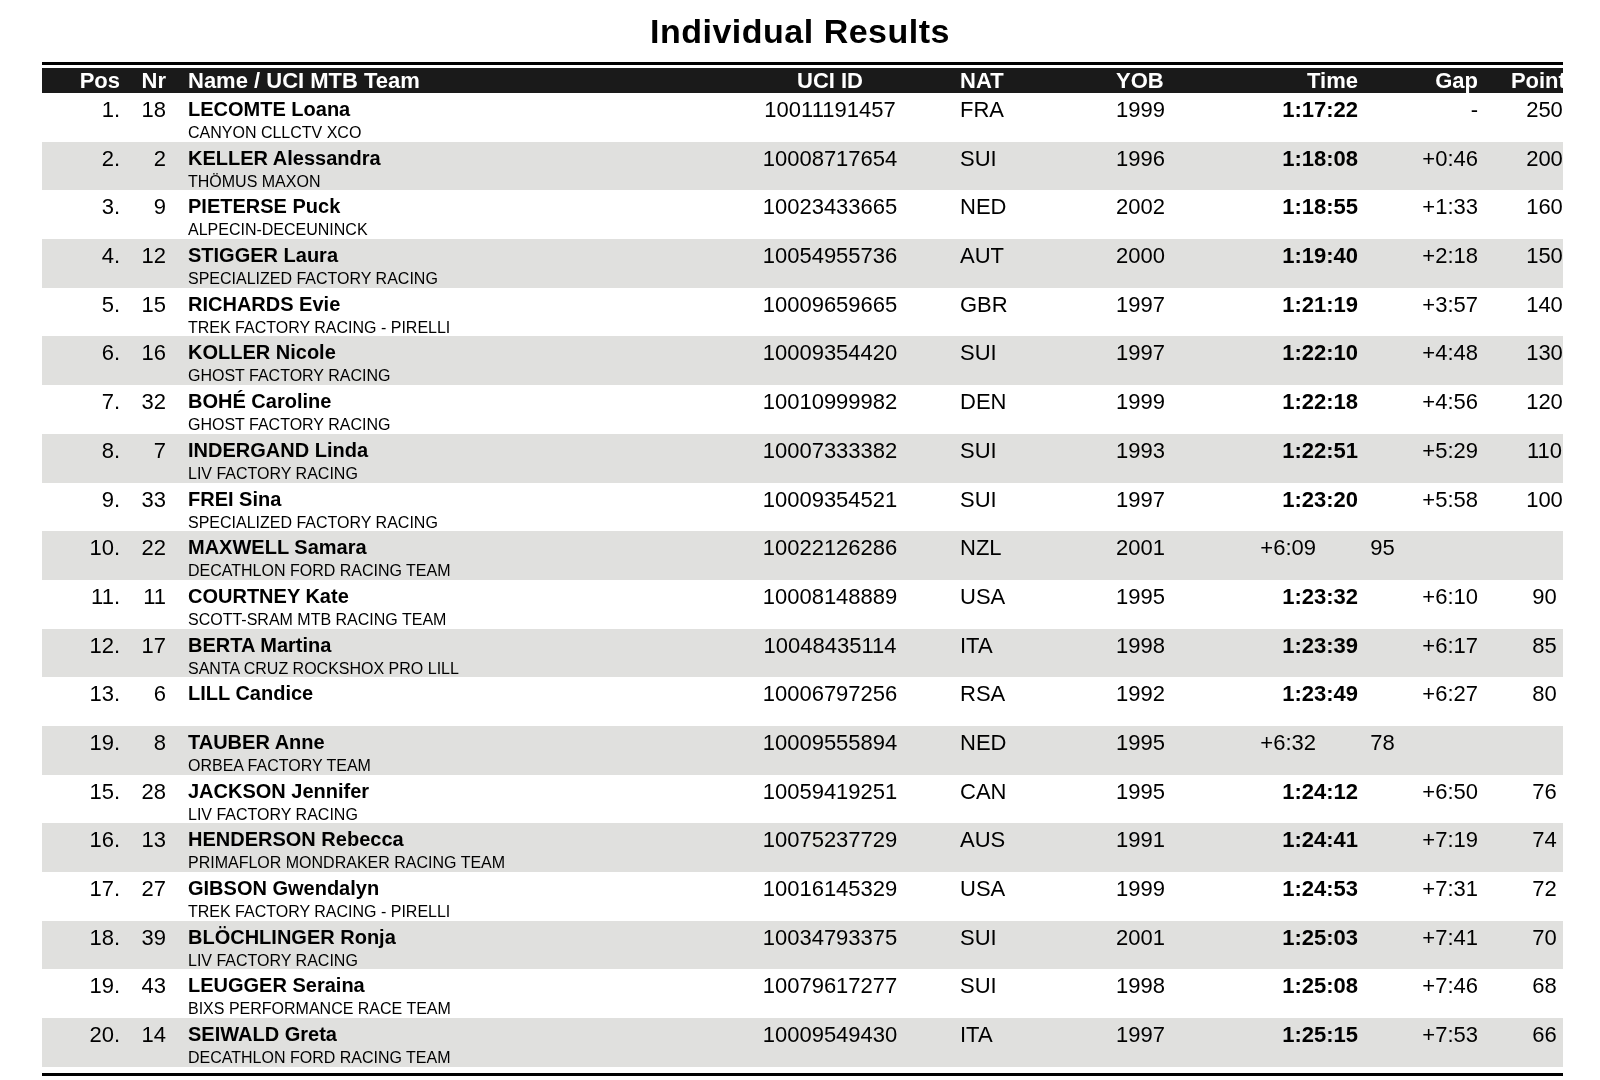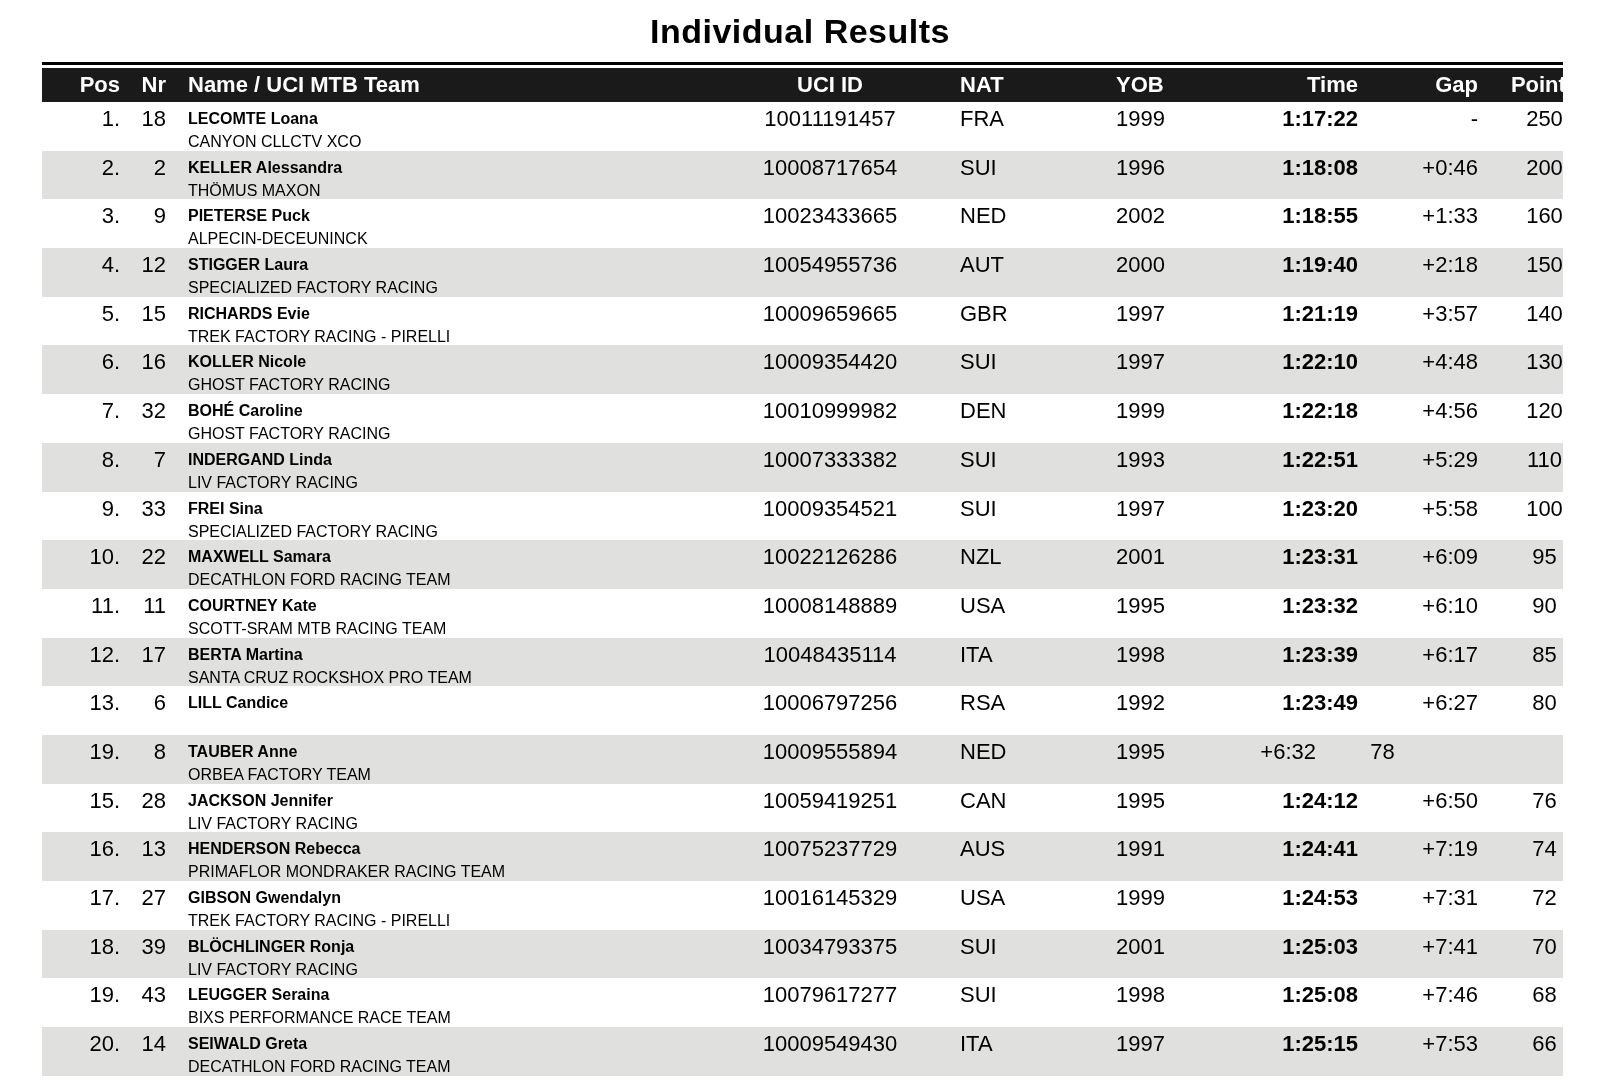--- a/index.html
+++ b/index.html
@@ -26,21 +26,21 @@
     letter-spacing: 0.5px;
   }
   .table-wrap {
     position: absolute;
     left: 42px; top: 62px;
     width: 1521px;
   }
   .top-rule { height: 3px; background: #000; }
   .rule-gap { height: 3px; background: #fff; }
   .header-row {
-    height: 34px;
+    height: 25px;
     background: var(--header-bg);
     color: var(--header-text);
     display: flex;
     align-items: center;
     font-size: 22px;
     font-weight: bold;
   }
   .rows { }
   .row {
     height: 48.7px;
@@ -56,21 +56,21 @@
   .c-uciid  { width: 260px; text-align: center; }
   .c-nat    { width: 108px; }
   .c-yob    { width: 80px;  text-align: left; margin-left: 48px; }
   .c-time   { width: 162px; text-align: right; font-weight: bold; }
   .c-gap    { width: 120px; text-align: right; }
   .c-points { width: 133px; text-align: center; }
   .header-row .cell { padding-top: 0; font-weight: bold; }
   .header-row .c-time { font-weight: bold; }
   .rider-name {
     font-weight: bold;
-    font-size: 16px;
+    font-size: 20px;
     line-height: 25px;
   }
   .team-name {
     font-weight: normal;
     font-size: 16px;
     line-height: 18px;
     padding-top: 2px;
   }
   .bottom-gap { height: 6px; }
   .bottom-rule { height: 3px; background: #000; }
@@ -226,21 +226,20 @@
       <div class="row alt">
     <div class="cell c-pos">10.</div>
     <div class="cell c-nr">22</div>
     <div class="cell c-name">
       <div class="rider-name">MAXWELL Samara</div>
       <div class="team-name">DECATHLON FORD RACING TEAM</div>
     </div>
     <div class="cell c-uciid">10022126286</div>
     <div class="cell c-nat">NZL</div>
     <div class="cell c-yob">2001</div>
-    <div class="cell c-time">1:23:31</div>
     <div class="cell c-gap">+6:09</div>
     <div class="cell c-points">95</div>
   </div>
       <div class="row">
     <div class="cell c-pos">11.</div>
     <div class="cell c-nr">11</div>
     <div class="cell c-name">
       <div class="rider-name">COURTNEY Kate</div>
       <div class="team-name">SCOTT-SRAM MTB RACING TEAM</div>
     </div>
@@ -249,21 +248,21 @@
     <div class="cell c-yob">1995</div>
     <div class="cell c-time">1:23:32</div>
     <div class="cell c-gap">+6:10</div>
     <div class="cell c-points">90</div>
   </div>
       <div class="row alt">
     <div class="cell c-pos">12.</div>
     <div class="cell c-nr">17</div>
     <div class="cell c-name">
       <div class="rider-name">BERTA Martina</div>
-      <div class="team-name">SANTA CRUZ ROCKSHOX PRO TEAM</div>
+      <div class="team-name">SANTA CRUZ ROCKSHOX PRO LILL</div>
     </div>
     <div class="cell c-uciid">10048435114</div>
     <div class="cell c-nat">ITA</div>
     <div class="cell c-yob">1998</div>
     <div class="cell c-time">1:23:39</div>
     <div class="cell c-gap">+6:17</div>
     <div class="cell c-points">85</div>
   </div>
       <div class="row">
     <div class="cell c-pos">13.</div>

